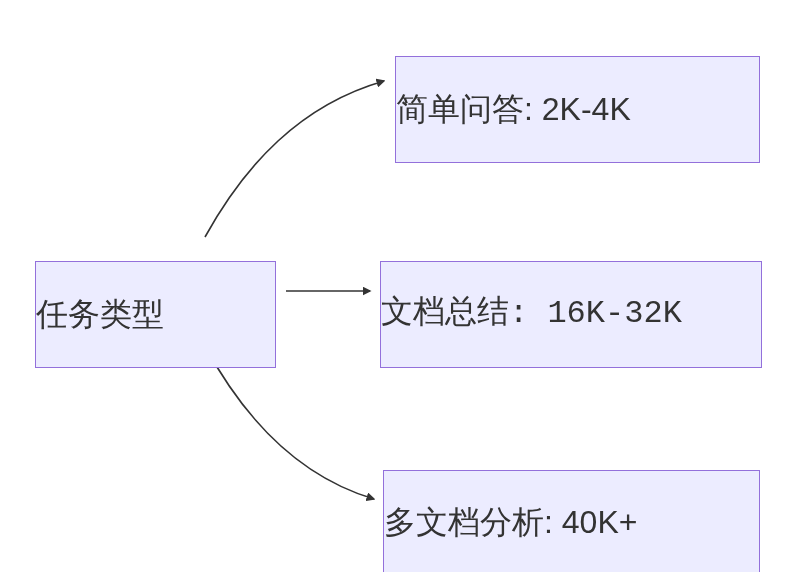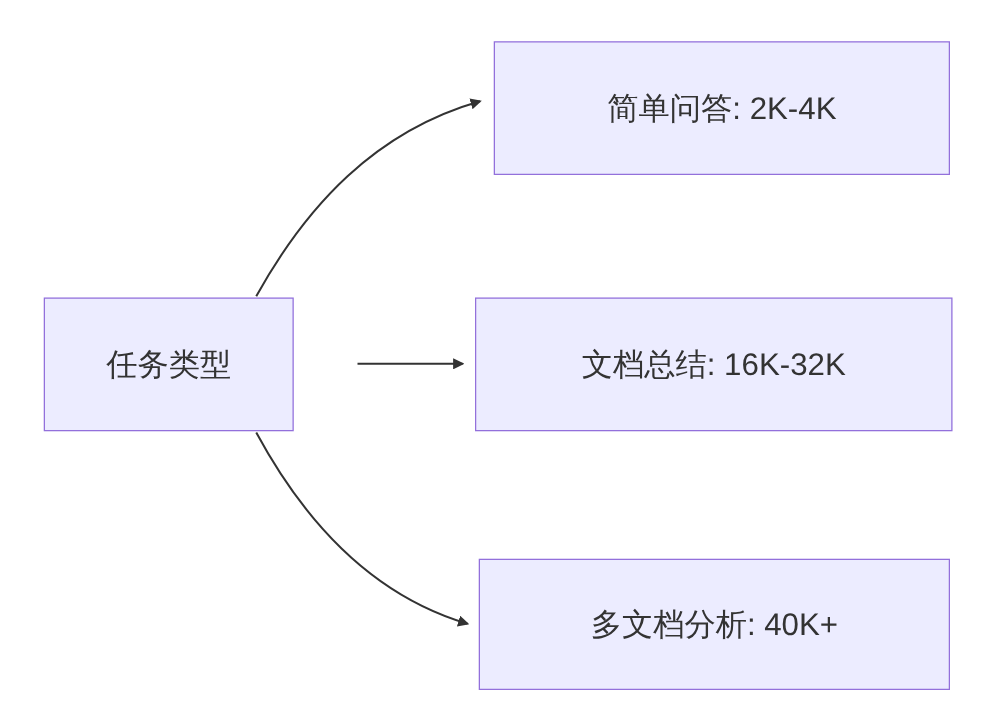--- a/index.html
+++ b/index.html
@@ -36,30 +36,31 @@
   .edges marker path {
     fill: var(--arrow);
     stroke: none;
   }
   .node {
     position: absolute;
     box-sizing: border-box;
     background: var(--node-fill);
     border: 1px solid var(--node-border);
     color: var(--text);
-    font-size: 25px;
+    font-size: 32px;
     display: flex;
     align-items: center;
-    justify-content: center;
+    justify-content: flex-start;
     text-align: center;
     line-height: 1.2;
+    margin-top: 23px;
   }
-  .node-root   { left: 35px;  top: 238px; width: 200px; height: 107px; }
+  .node-root   { left: 35px;  top: 238px; width: 241px; height: 107px; }
   .node-top    { left: 395px; top: 33px;  width: 365px; height: 107px; }
-  .node-middle { left: 380px; top: 238px; width: 382px; height: 107px; }
+  .node-middle { left: 380px; top: 238px; width: 382px; height: 107px; font-family: Liberation Mono, monospace; }
   .node-bottom { left: 383px; top: 447px; width: 377px; height: 105px; }
 </style>
 </head>
 <body>
 
 <div class="canvas">
 
   <svg class="edges" viewBox="0 0 787 572" xmlns="http://www.w3.org/2000/svg">
     <defs>
       <marker id="arrowhead" markerWidth="9" markerHeight="9" refX="7.5" refY="4.5" orient="auto" markerUnits="userSpaceOnUse">

